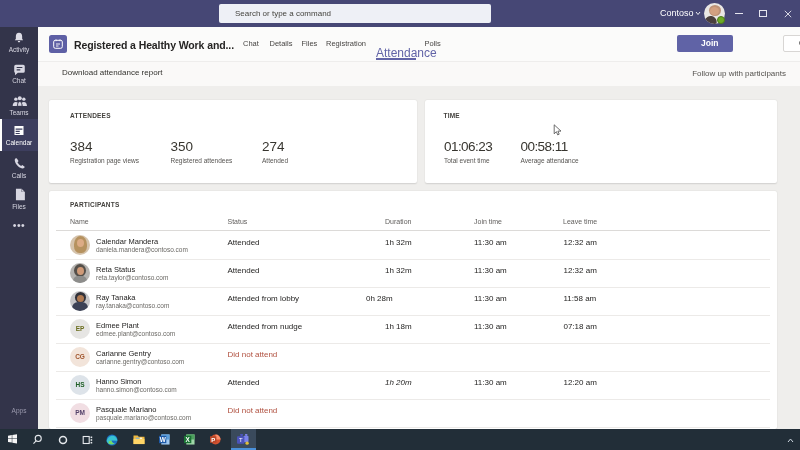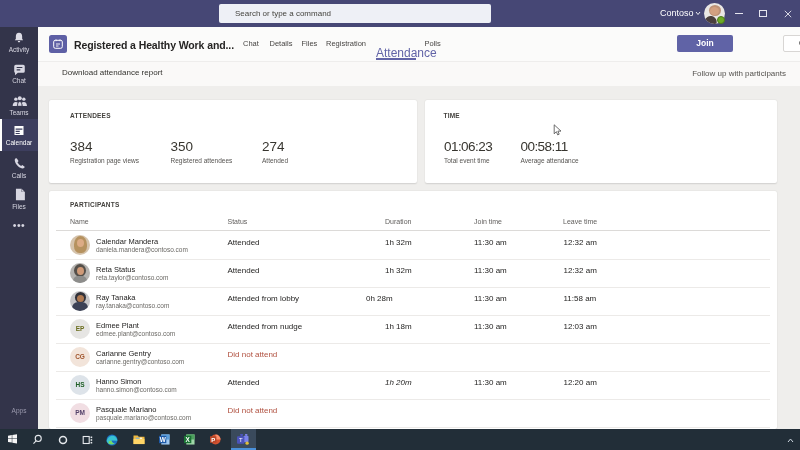--- a/index.html
+++ b/index.html
@@ -95,21 +95,21 @@
     <path d="M3 5 h4 M3 7 h2.5" stroke="#ffffff" stroke-width="0.9" fill="none"></path>
   </svg>
 <div class="abs" style="left:74px;top:38.6px;font-size:10.5px;font-weight:bold;color:#252423;letter-spacing:-0.1px;white-space:nowrap;">Registered a Healthy Work and...</div>
 <div class="abs" style="left:243px;top:38.7px;font-size:7.5px;color:#484644;">Chat</div>
 <div class="abs" style="left:269.5px;top:38.7px;font-size:7.5px;color:#484644;">Details</div>
 <div class="abs" style="left:301.5px;top:38.7px;font-size:7.5px;color:#484644;">Files</div>
 <div class="abs" style="left:326px;top:38.7px;font-size:7.5px;color:#484644;">Registration</div>
 <div class="abs" style="left:376px;top:46px;font-size:12px;color:#6264a7;">Attendance</div>
 <div class="abs" style="left:376px;top:58px;width:39.5px;height:1.6px;background:#6264a7;"></div>
 <div class="abs" style="left:424.5px;top:38.7px;font-size:7.5px;color:#484644;">Polls</div>
-<div class="abs" style="left:677px;top:35px;width:56px;height:17px;background:#6063a6;border-radius:2px;color:#ffffff;font-size:8.5px;font-weight:bold;text-align:center;line-height:17px;">Join</div>
+<div class="abs" style="left:677px;top:35px;width:56px;height:17px;background:#6063a6;border-radius:2px;color:#ffffff;font-size:8.5px;font-weight:bold;text-align:left;line-height:17px;padding-left:24px;">Join</div>
 <div class="abs" style="left:735px;top:35px;width:55px;height:17px;background:#ffffff;border:1px solid #d8d6d4;border-radius:2px;color:#252423;font-size:8.5px;font-weight:bold;text-align:center;line-height:15px;margin-left:48px;">Close</div>
 
 <div class="abs" style="left:38px;top:62px;width:762px;height:24px;background:#faf9f8;"></div>
 <div class="abs" style="left:62px;top:67.5px;font-size:8px;color:#33322e;">Download attendance report</div>
 <div class="abs" style="right:14px;top:68.5px;font-size:8px;color:#55534f;white-space:nowrap;">Follow up with participants</div>
 
 <div class="abs" style="left:38px;top:86px;width:762px;height:343px;background:#efeeec;"></div>
 
 <div class="abs" style="left:49px;top:99.5px;width:368px;height:83.5px;background:#ffffff;border-radius:2px;box-shadow:0 0.5px 1.5px rgba(0,0,0,0.13);"></div>
 <div class="abs" style="left:70px;top:111.5px;font-size:6.5px;font-weight:bold;letter-spacing:0.2px;color:#44423e;">ATTENDEES</div>
@@ -177,21 +177,21 @@
 <div class="st" style="left:474px;top:294.4px;">11:30 am</div>
 <div class="st" style="left:563.5px;top:294.4px;">11:58 am</div>
 <div class="div" style="top:314.5px;"></div>
 
 <div class="ini" style="left:70px;top:319px;background:#e6e5e3;color:#6a6d1e;">EP</div>
 <div class="nm" style="left:96px;top:321.3px;">Edmee Plant</div>
 <div class="em" style="left:96px;top:330.3px;">edmee.plant@contoso.com</div>
 <div class="st" style="left:227.5px;top:322.4px;">Attended from nudge</div>
 <div class="st" style="left:385px;top:322.4px;">1h 18m</div>
 <div class="st" style="left:474px;top:322.4px;">11:30 am</div>
-<div class="st" style="left:563.5px;top:322.4px;">12:03 am</div>
+<div class="st" style="left:563.5px;top:322.4px;">07:18 am</div>
 <div class="div" style="top:342.5px;"></div>
 
 <div class="ini" style="left:70px;top:347px;background:#f2e4da;color:#a0532a;">CG</div>
 <div class="nm" style="left:96px;top:349.3px;">Carianne Gentry</div>
 <div class="em" style="left:96px;top:358.3px;">carianne.gentry@contoso.com</div>
 <div class="st red" style="left:227.5px;top:350.4px;">Did not attend</div>
 <div class="div" style="top:370.5px;"></div>
 
 <div class="ini" style="left:70px;top:375px;background:#dde3e9;color:#1d5e24;">HS</div>
 <div class="nm" style="left:96px;top:377.3px;">Hanno Simon</div>

